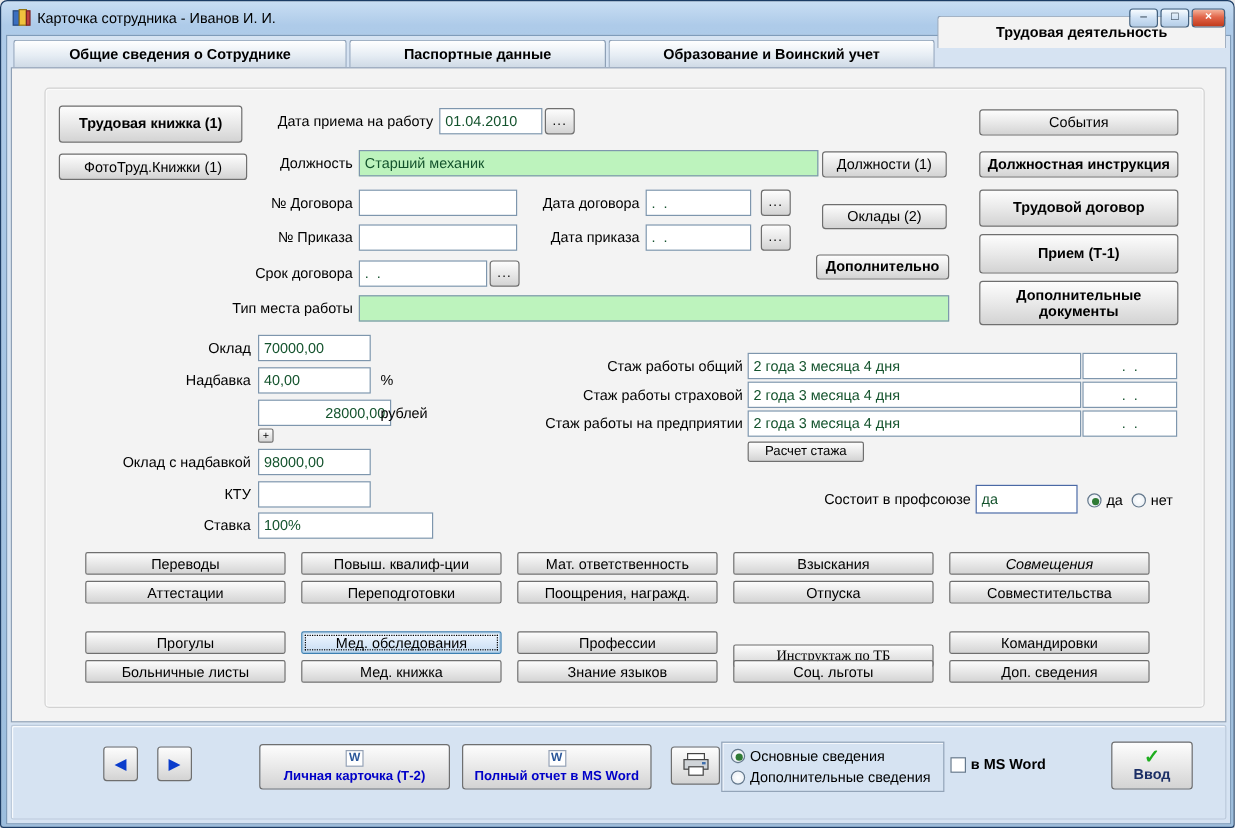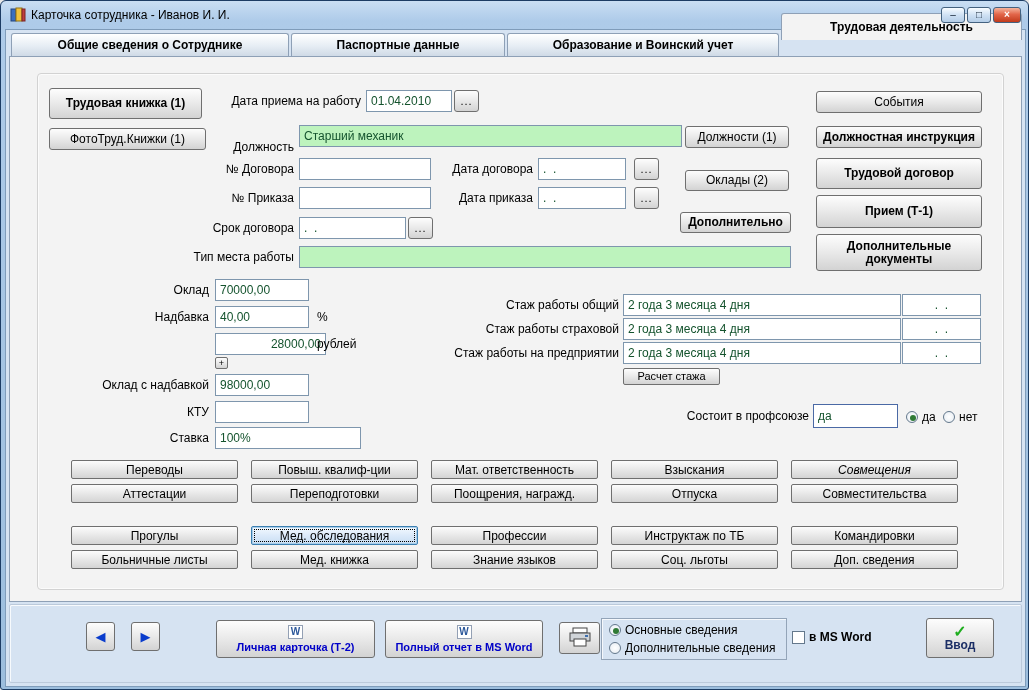--- a/index.html
+++ b/index.html
@@ -119,21 +119,21 @@
   <div class="panel"></div>
   <div class="groupbox"></div>
 
   <div class="btn b" style="left:48px;top:87px;width:153px;height:31px;">Трудовая книжка (1)</div>
   <div class="btn" style="left:48px;top:127px;width:157px;height:22px;">ФотоТруд.Книжки (1)</div>
 
   <div class="lbl" style="left:212px;top:89px;width:148px;">Дата приема на работу</div>
   <input class="tb" readonly="" style="left: 365px; top: 89px; width: 86px; height: 22px;" value="01.04.2010">
   <div class="btn dots" style="left:453px;top:89px;">...</div>
 
-  <div class="lbl" style="left:200px;top:124px;width:93px;margin-top:11px;">Должность</div>
+  <div class="lbl" style="left:200px;top:124px;width:93px;">Должность</div>
   <input class="tb green" readonly="" style="left: 298px; top: 124px; width: 383px; height: 22px;" value="Старший механик">
   <div class="btn" style="left:684px;top:125px;width:104px;height:22px;">Должности (1)</div>
 
   <div class="lbl" style="left:200px;top:157px;width:93px;">№ Договора</div>
   <input class="tb" readonly="" style="left: 298px; top: 157px; width: 132px; height: 22px;" value="">
   <div class="lbl" style="left:440px;top:157px;width:92px;">Дата договора</div>
   <input class="tb" readonly="" style="left: 537px; top: 157px; width: 88px; height: 22px;" value=".  .">
   <div class="btn dots" style="left:633px;top:157px;">...</div>
   <div class="btn" style="left:684px;top:169px;width:104px;height:21px;">Оклады (2)</div>
 
@@ -202,21 +202,21 @@
 
   <div class="gbtn" style="left:70px;top:483px;">Аттестации</div>
   <div class="gbtn" style="left:250px;top:483px;">Переподготовки</div>
   <div class="gbtn" style="left:430px;top:483px;">Поощрения, награжд.</div>
   <div class="gbtn" style="left:610px;top:483px;">Отпуска</div>
   <div class="gbtn" style="left:790px;top:483px;">Совместительства</div>
 
   <div class="gbtn" style="left:70px;top:525px;">Прогулы</div>
   <div class="gbtn focus" style="left:250px;top:525px;">Мед. обследования</div>
   <div class="gbtn" style="left:430px;top:525px;">Профессии</div>
-  <div class="gbtn" style="left:610px;top:525px;">Инструктаж по ТБ</div>
+  <div class="gbtn" style="left:610px;top:536px;font-family:Liberation Serif, serif;">Инструктаж по ТБ</div>
   <div class="gbtn" style="left:790px;top:525px;">Командировки</div>
 
   <div class="gbtn" style="left:70px;top:549px;">Больничные листы</div>
   <div class="gbtn" style="left:250px;top:549px;">Мед. книжка</div>
   <div class="gbtn" style="left:430px;top:549px;">Знание языков</div>
   <div class="gbtn" style="left:610px;top:549px;">Соц. льготы</div>
   <div class="gbtn" style="left:790px;top:549px;">Доп. сведения</div>
 
   <div class="footer-frame" style="left:8px;top:603px;width:1013px;height:79px;"></div>
 

